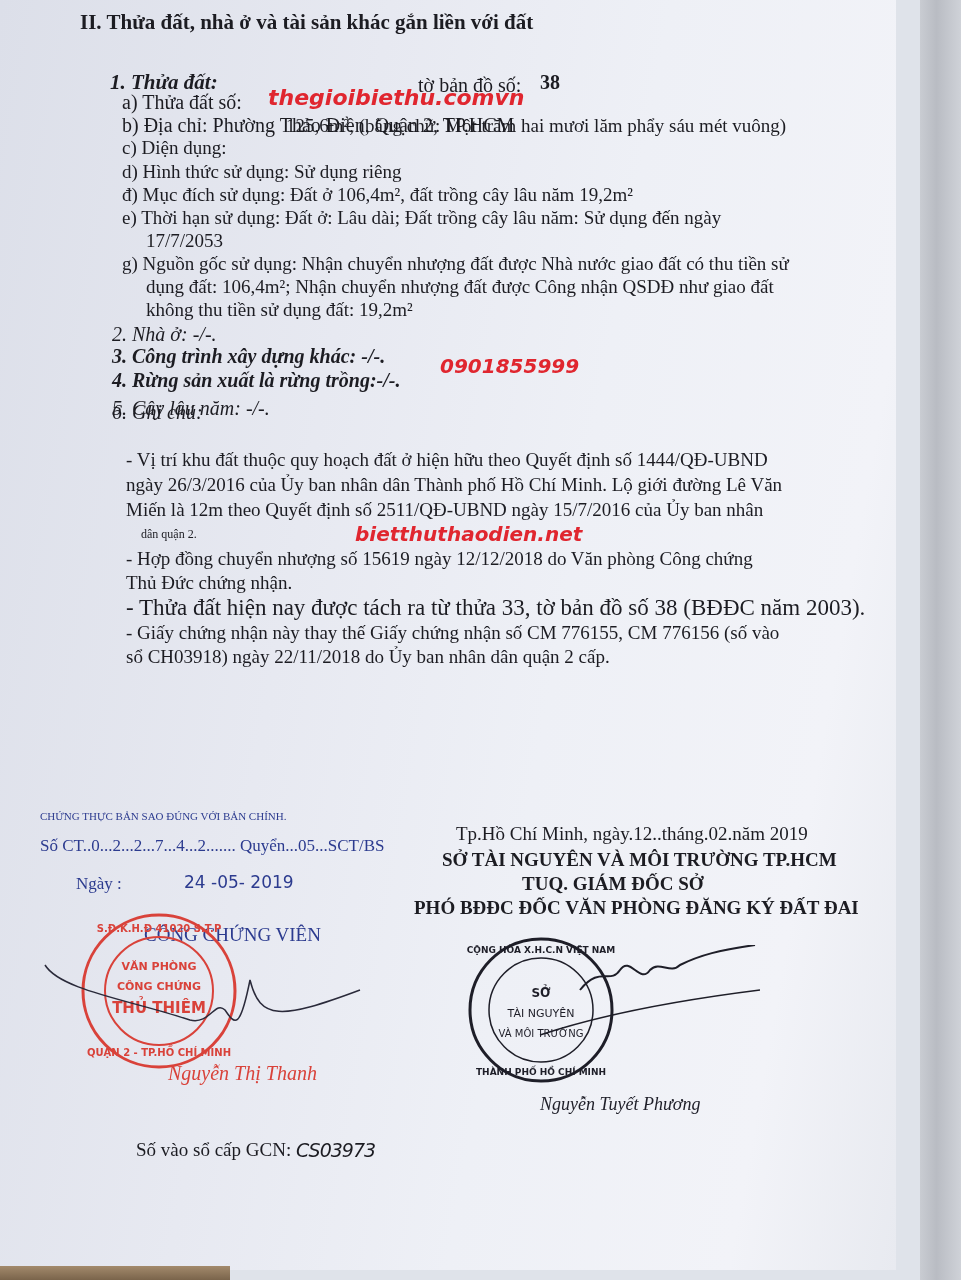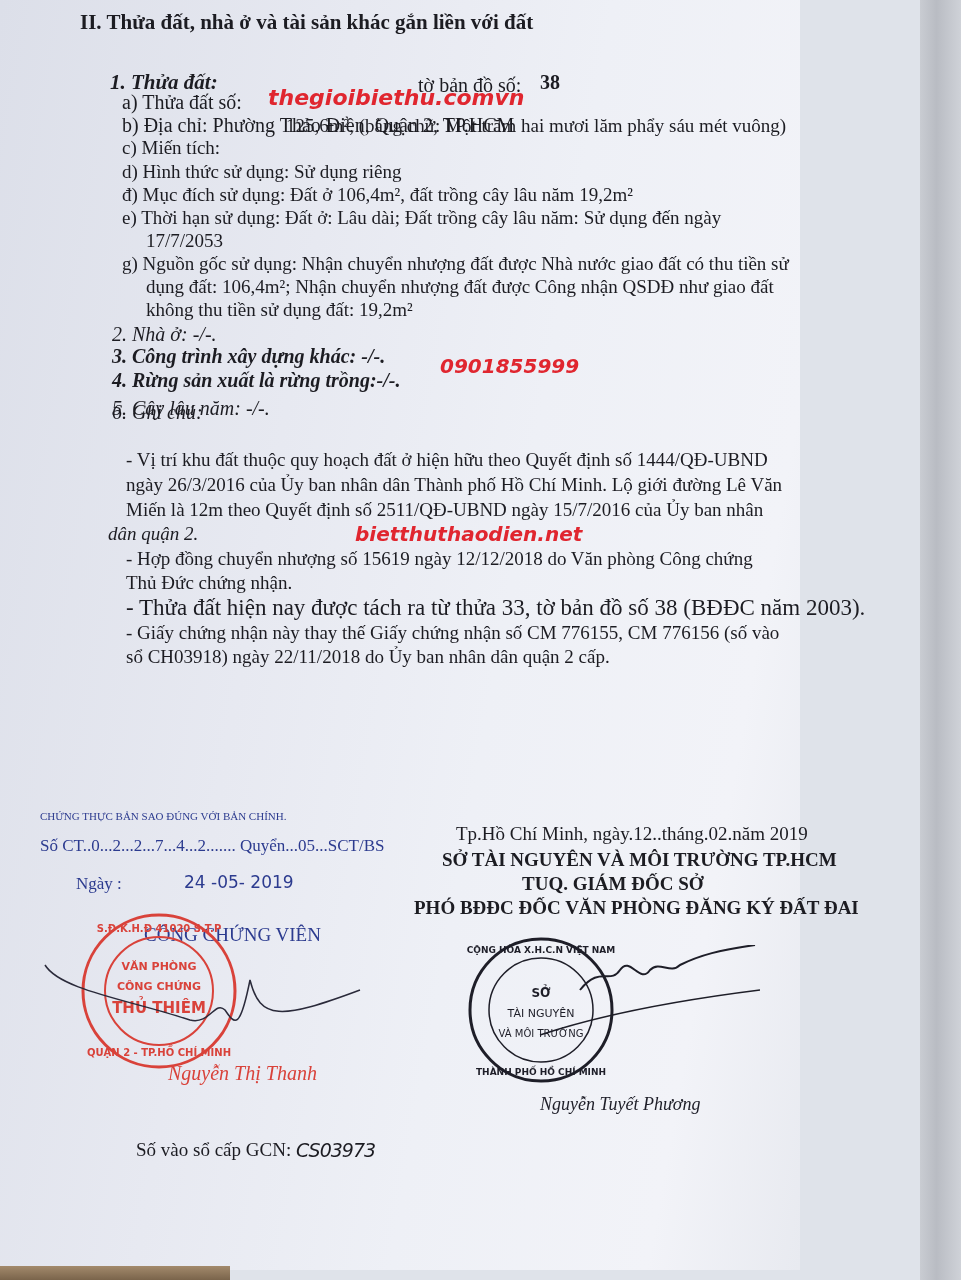--- a/index.html
+++ b/index.html
@@ -3,21 +3,21 @@
 <meta charset="utf-8">
 <style>
   html, body { margin:0; padding:0; }
   body {
     width:961px; height:1280px; overflow:hidden; position:relative;
     background:#dfe3ea;
     font-family:"Liberation Serif", "DejaVu Serif", serif;
     color:#1c1c22;
   }
   .paper {
-    position:absolute; left:0; top:0; width:800px; height:1270px;
+    position:absolute; left:0; top:0; width:896px; height:1270px;
     background:linear-gradient(100deg,#dcdfe9 0%,#e7e9f1 35%,#eef0f6 60%,#f2f3f8 85%,#e8eaf0 100%);
   }
   .edge {
     position:absolute; left:920px; top:0; width:41px; height:1280px;
     background:linear-gradient(90deg,#c9ccd2,#b9bcc3 40%,#cfd2d8);
   }
   .table-strip {
     position:absolute; left:0; top:1266px; width:230px; height:14px;
     background:linear-gradient(180deg,#a38a6c,#7a644b);
   }
@@ -39,40 +39,40 @@
 <div class="paper">
 
   <div class="t h1" style="left:80px;top:10px;">II. Thửa đất, nhà ở và tài sản khác gắn liền với đất</div>
 
   <div class="t it" style="left:110px;top:70px;font-size:21px;">1. Thửa đất:</div>
   <div class="t" style="left:418px;top:73px;">tờ bản đồ số:</div>
   <div class="t" style="left:540px;top:70px;font-weight:bold;">38</div>
 
   <div class="t" style="left:122px;top:90px;">a) Thửa đất số:</div>
   <div class="t" style="left:122px;top:113px;">b) Địa chỉ:  Phường Thảo Điền, Quận 2, TP.HCM</div>
-  <div class="t" style="left:122px;top:136px;font-size:19px;">c) Miến tích:</div>
+  <div class="t" style="left:122px;top:136px;font-size:19px;">c) Diện dụng:</div>
   <div class="t" style="left:286px;top:114px;font-size:19px;">125,6m², (bằng chữ: Một trăm hai mươi lăm phẩy sáu mét vuông)</div>
   <div class="t" style="left:122px;top:160px;font-size:19px;">d) Hình thức sử dụng:   Sử dụng riêng</div>
   <div class="t" style="left:122px;top:183px;font-size:19px;">đ) Mục đích sử dụng:  Đất ở 106,4m², đất trồng cây lâu năm 19,2m²</div>
   <div class="t" style="left:122px;top:206px;font-size:19px;">e) Thời hạn sử dụng:  Đất ở: Lâu dài; Đất trồng cây lâu năm: Sử dụng đến ngày</div>
   <div class="t" style="left:146px;top:229px;font-size:19px;">17/7/2053</div>
   <div class="t" style="left:122px;top:252px;font-size:19px;">g) Nguồn gốc sử dụng: Nhận chuyển nhượng đất được Nhà nước giao đất có thu tiền sử</div>
   <div class="t" style="left:146px;top:275px;font-size:19px;">dụng đất: 106,4m²; Nhận chuyển nhượng đất được Công nhận QSDĐ như giao đất</div>
   <div class="t" style="left:146px;top:298px;font-size:19px;">không thu tiền sử dụng đất: 19,2m²</div>
 
   <div class="t it" style="left:112px;top:322px;font-weight:normal;">2. Nhà ở:  -/-.</div>
   <div class="t it" style="left:112px;top:344px;">3. Công trình xây dựng khác: -/-.</div>
   <div class="t it" style="left:112px;top:368px;">4. Rừng sản xuất là rừng trồng:-/-.</div>
   <div class="t it" style="left:112px;top:396px;font-weight:normal;">5. Cây lâu năm:  -/-.</div>
   <div class="t it" style="left:112px;top:400px;font-weight:normal;">6. Ghi chú:</div>
 
   <div class="t" style="left:126px;top:448px;font-size:19px;">- Vị trí khu đất thuộc quy hoạch đất ở hiện hữu theo Quyết định số 1444/QĐ-UBND</div>
   <div class="t" style="left:126px;top:473px;font-size:19px;">ngày 26/3/2016 của Ủy ban nhân dân Thành phố Hồ Chí Minh. Lộ giới đường Lê Văn</div>
   <div class="t" style="left:126px;top:498px;font-size:19px;">Miến là 12m theo Quyết định số 2511/QĐ-UBND ngày 15/7/2016 của Ủy ban nhân</div>
-  <div class="t" style="left:108px;top:522px;font-size:19px;font-style:italic;">dân quận 2.</div>
+  <div class="t" style="left:141px;top:522px;font-size:12px;">dân quận 2.</div>
   <div class="t" style="left:126px;top:547px;font-size:19px;">- Hợp đồng chuyển nhượng số 15619 ngày 12/12/2018 do Văn phòng Công chứng</div>
   <div class="t" style="left:126px;top:571px;font-size:19px;">Thủ Đức chứng nhận.</div>
   <div class="t" style="left:126px;top:596px;font-size:23px;text-align:center;">- Thửa đất hiện nay được tách ra từ thửa 33, tờ bản đồ số 38 (BĐĐC năm 2003).</div>
   <div class="t" style="left:126px;top:621px;font-size:19px;">- Giấy chứng nhận này thay thế Giấy chứng nhận số CM 776155, CM 776156 (số vào</div>
   <div class="t" style="left:126px;top:645px;font-size:19px;">sổ CH03918) ngày 22/11/2018 do Ủy ban nhân dân quận 2 cấp.</div>
 
   <div class="wm" style="left:268px;top:85px;font-size:22px;">thegioibiethu.comvn</div>
   <div class="wm" style="left:440px;top:354px;">0901855999</div>
   <div class="wm" style="left:355px;top:522px;">bietthuthaodien.net</div>
 

